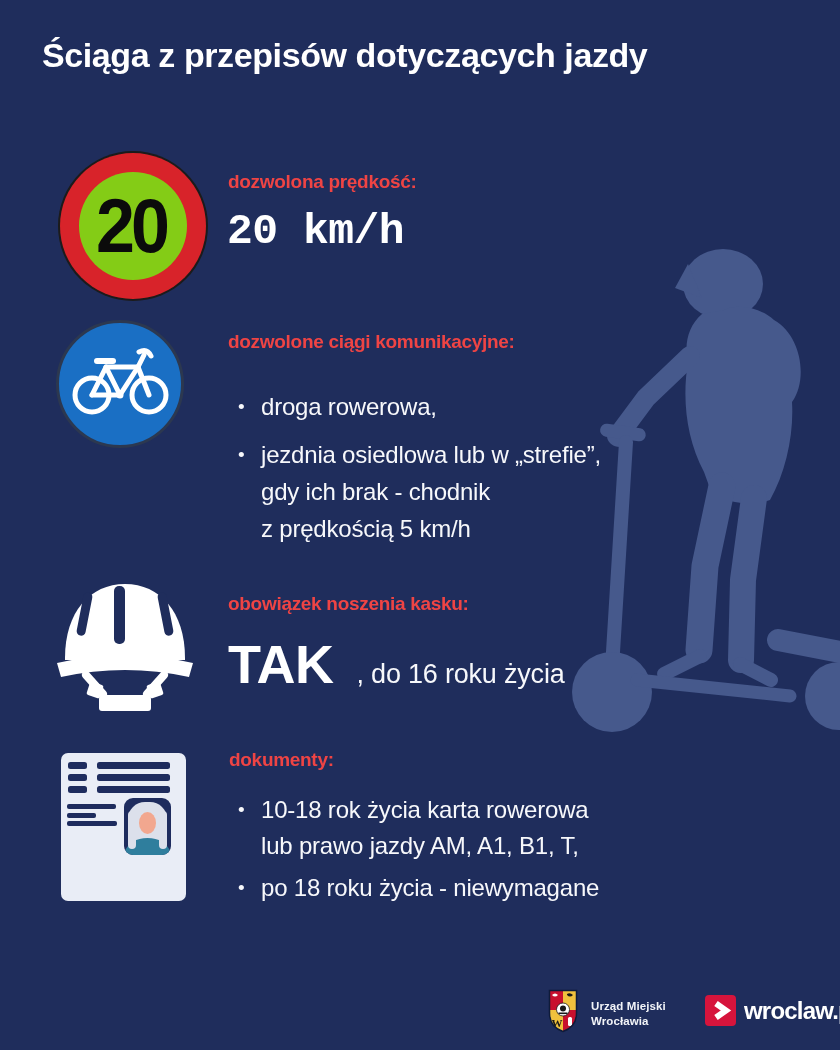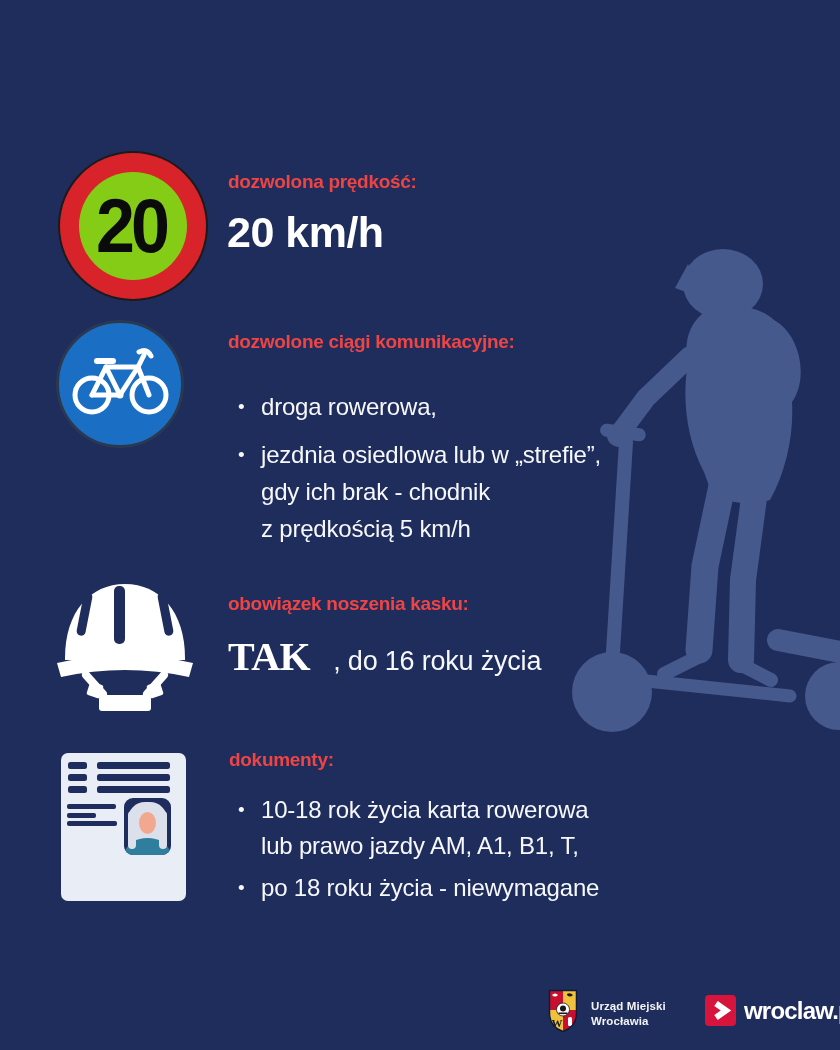--- a/index.html
+++ b/index.html
@@ -21,21 +21,21 @@
   }
   .big-value{
     color:#FFFFFF;font-weight:700;font-size:43px;letter-spacing:-0.5px;
     line-height:50px;z-index:3;white-space:nowrap;
   }
   .bullet{display:flex;z-index:3;color:#F7F8FB;}
   .dot{width:23px;flex:0 0 23px;font-size:19px;line-height:37px;color:#F7F8FB;}
   .btxt{font-size:24px;font-weight:400;letter-spacing:-0.2px;line-height:37px;white-space:nowrap;}
   .btxt-tight{line-height:36px;}
   .answer-row{display:flex;align-items:baseline;z-index:3;white-space:nowrap;}
-  .answer-big{color:#FFFFFF;font-weight:700;font-size:40px;letter-spacing:-0.5px;font-family:Liberation Serif, serif;}
+  .answer-big{color:#FFFFFF;font-weight:700;font-size:54px;letter-spacing:-0.5px;}
   .answer-suffix{color:#F7F8FB;font-weight:400;font-size:27px;letter-spacing:-0.2px;margin-left:23px;}
   
   .sign20{
     left:60px;top:153px;width:146px;height:146px;border-radius:50%;
     background:#D8232A;box-shadow:0 0 0 2px #1B1B1B;z-index:2;
   }
   .sign20-inner{
     position:absolute;left:19px;top:19px;right:19px;bottom:19px;
     border-radius:50%;background:#84cc16;
     display:flex;align-items:center;justify-content:center;
@@ -87,29 +87,30 @@
       <path d="M214,270 L203,352 L201,432" stroke="#46598C" stroke-width="26" fill="none" stroke-linecap="round" stroke-linejoin="round"></path>
       <path d="M160,428 L124,446" stroke="#46598C" stroke-width="14" fill="none" stroke-linecap="round"></path>
       <path d="M200,436 L231,452" stroke="#46598C" stroke-width="14" fill="none" stroke-linecap="round"></path>
       <path d="M97,452 L250,468" stroke="#46598C" stroke-width="13" fill="none" stroke-linecap="round"></path>
       <path d="M238,412 L300,424" stroke="#46598C" stroke-width="22" fill="none" stroke-linecap="round"></path>
       <circle cx="299" cy="468" r="34"></circle>
     </g>
   </svg>
 
   <div class="abs title">
+    <div>Ściąga z przepisów dotyczących jazdy</div>
   </div>
 
   <div class="abs sign20">
     <div class="sign20-inner">
       <span class="sign20-num">20</span>
     </div>
   </div>
   <div class="abs h" style="left:228px;top:165px;">dozwolona prędkość:</div>
-  <div class="abs big-value" style="left:227px;top:207px;">20 km/h</div>
+  <div class="abs big-value" style="left:227px;top:207px;font-family:Liberation Mono, monospace;">20 km/h</div>
 
   <svg class="abs bikesign" width="132" height="132" viewBox="0 0 132 132">
     <circle cx="66" cy="66" r="62.5" fill="#1A6FC4" stroke="#2C3850" stroke-width="3"></circle>
     <g stroke="#FFFFFF" stroke-width="5" fill="none" stroke-linecap="round" stroke-linejoin="round">
       <circle cx="38" cy="77" r="17"></circle>
       <circle cx="95" cy="77" r="17"></circle>
       <path d="M38,77 L52,49 L84,49 L95,77"></path>
       <path d="M52,49 L66,77 L84,49"></path>
       <path d="M66,77 L38,77"></path>
       <path d="M84,49 L90,37"></path>

